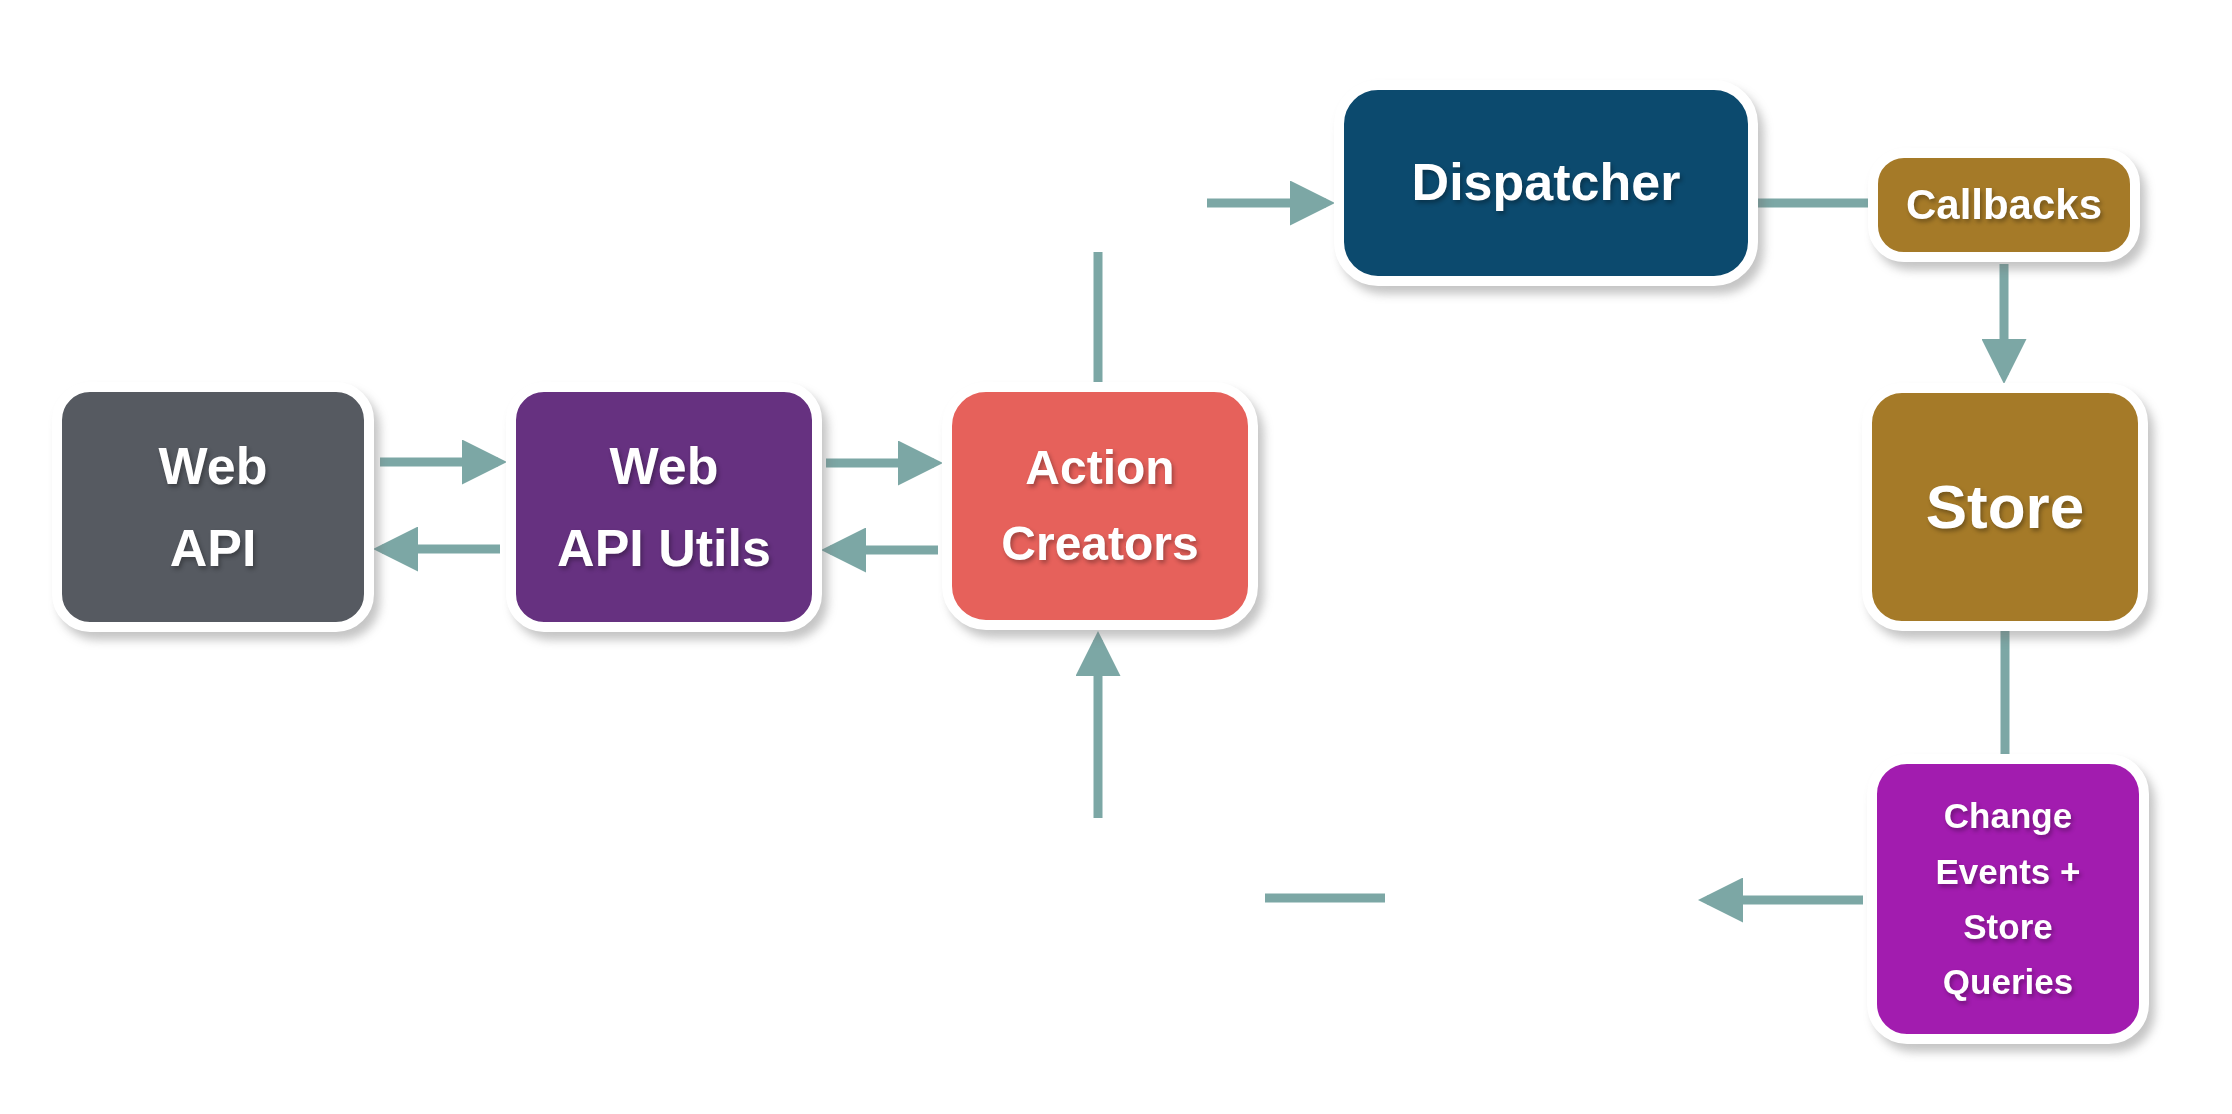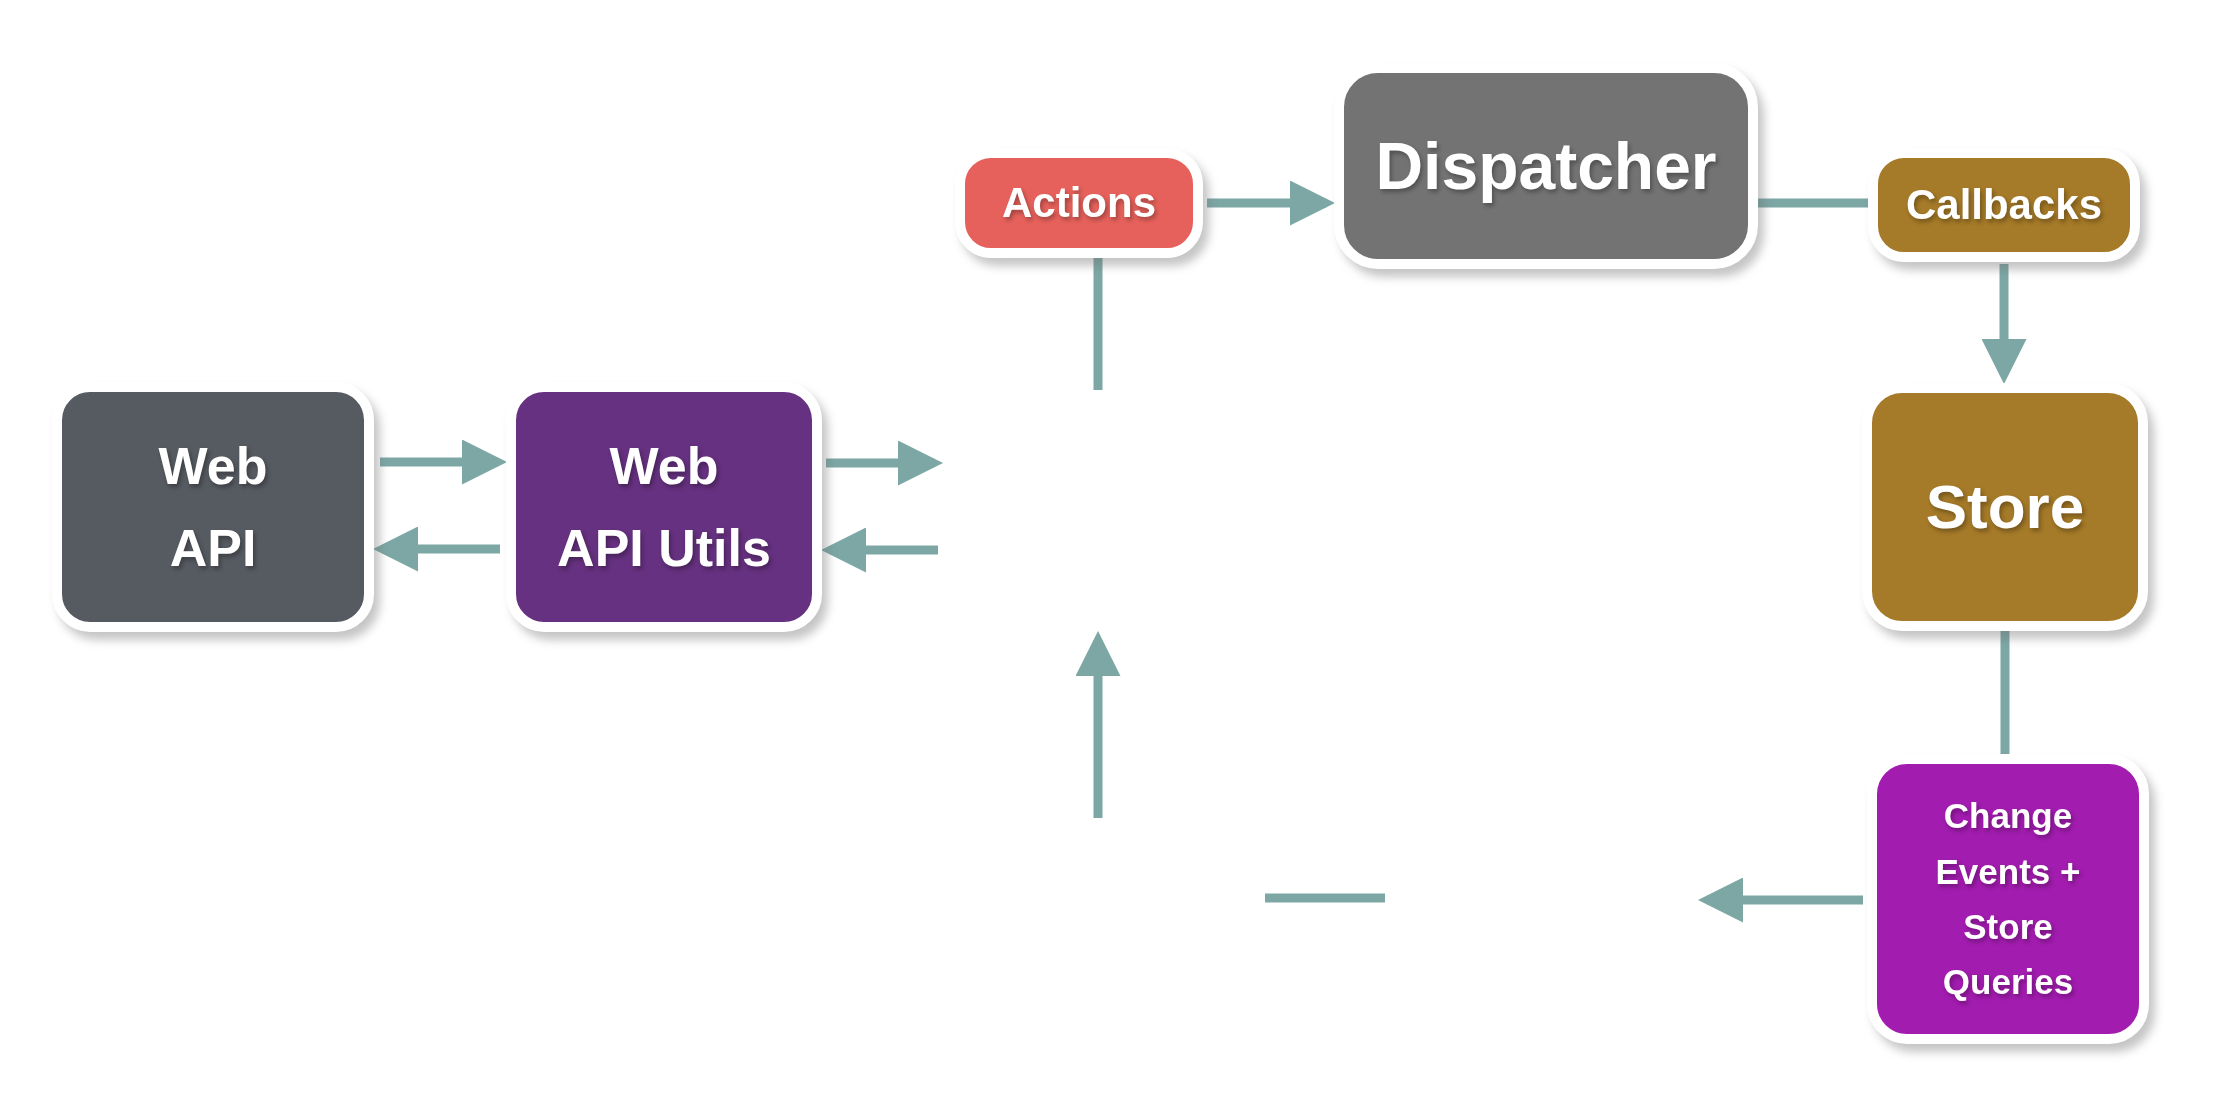--- a/index.html
+++ b/index.html
@@ -65,26 +65,27 @@
   <div class="node" style="left: 52px; top: 382px; width: 322px; height: 250px; border-radius: 38px; font-size: 52px; background-color: rgb(86, 90, 97);">
     <span class="node-label">Web
 API</span>
   </div>
 
   <div class="node" style="left: 506px; top: 382px; width: 316px; height: 250px; border-radius: 38px; font-size: 52px; background-color: rgb(102, 49, 128);">
     <span class="node-label">Web
 API Utils</span>
   </div>
 
-
-  <div class="node single" style="left: 955px; top: 148px; width: 248px; height: 110px; border-radius: 36px; font-size: 42px; background-color: rgb(230, 97, 91);">
-    <span class="node-label">Actions</span>
+  <div class="node" style="left: 942px; top: 382px; width: 316px; height: 248px; border-radius: 44px; font-size: 48px; background-color: rgb(230, 97, 91);">
+    <span class="node-label">Action
+Creators</span>
   </div>
 
-  <div class="node single" style="left: 1334px; top: 63px; width: 424px; height: 206px; border-radius: 44px; font-size: 66px; background-color: #737373;">
+
+  <div class="node single" style="left: 1334px; top: 80px; width: 424px; height: 206px; border-radius: 44px; font-size: 52px; background-color: #0c4a6e;">
     <span class="node-label">Dispatcher</span>
   </div>
 
   <div class="node single" style="left: 1868px; top: 148px; width: 272px; height: 114px; border-radius: 36px; font-size: 42px; background-color: rgb(165, 122, 40); text-align: right;">
     <span class="node-label">Callbacks</span>
   </div>
 
   <div class="node single" style="left: 1862px; top: 383px; width: 286px; height: 248px; border-radius: 40px; font-size: 62px; background-color: rgb(165, 122, 40);">
     <span class="node-label">Store</span>
   </div>

